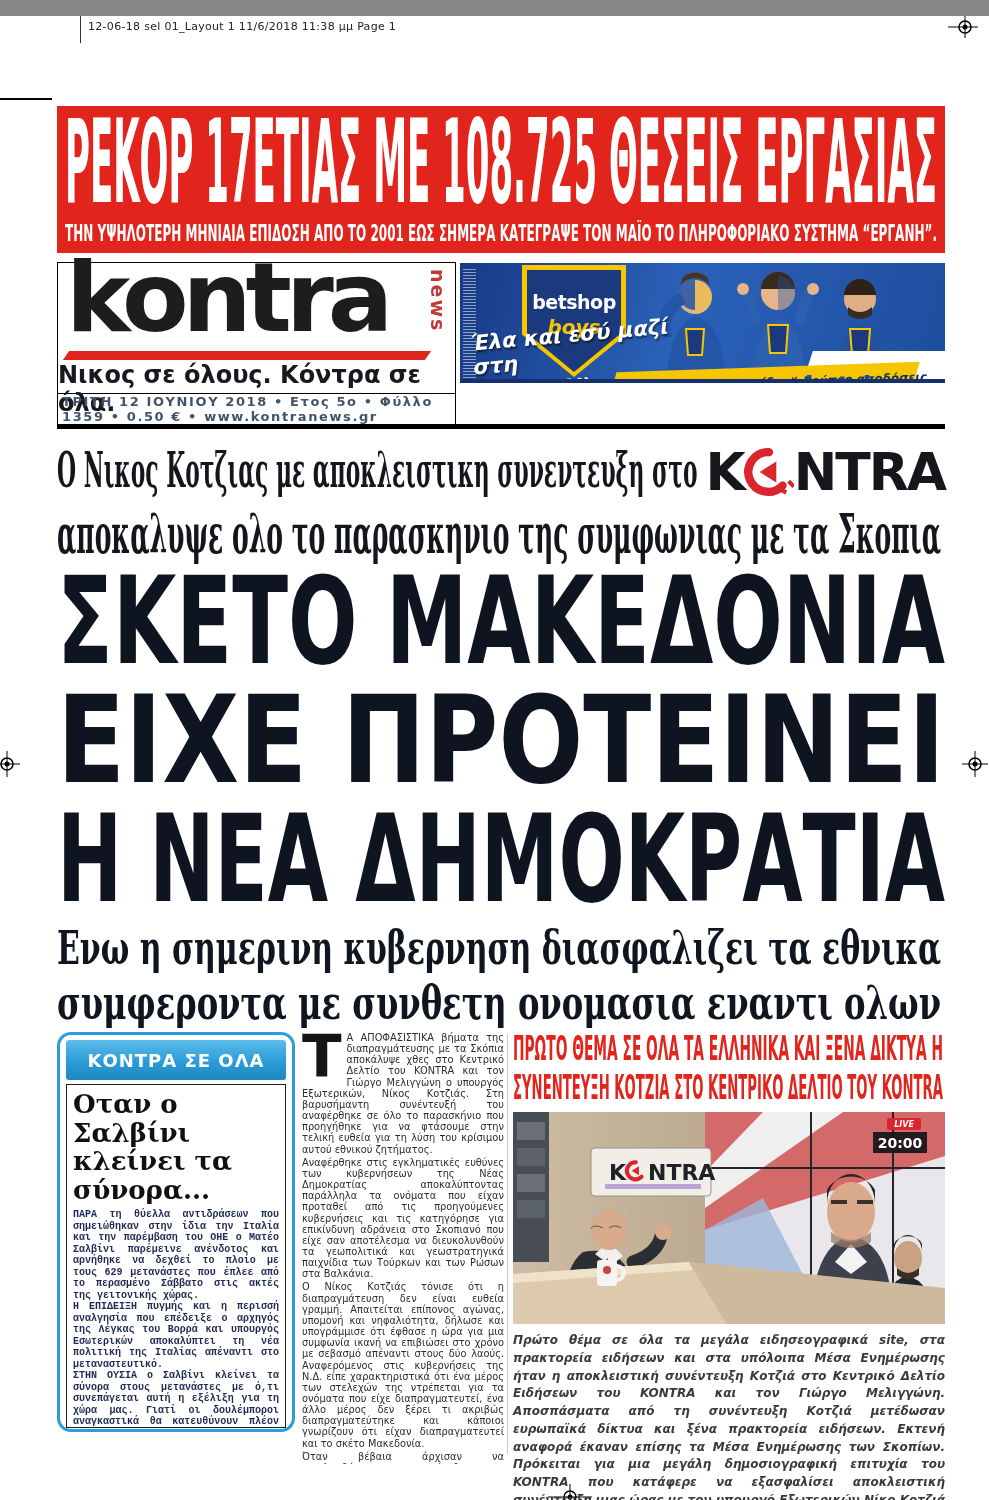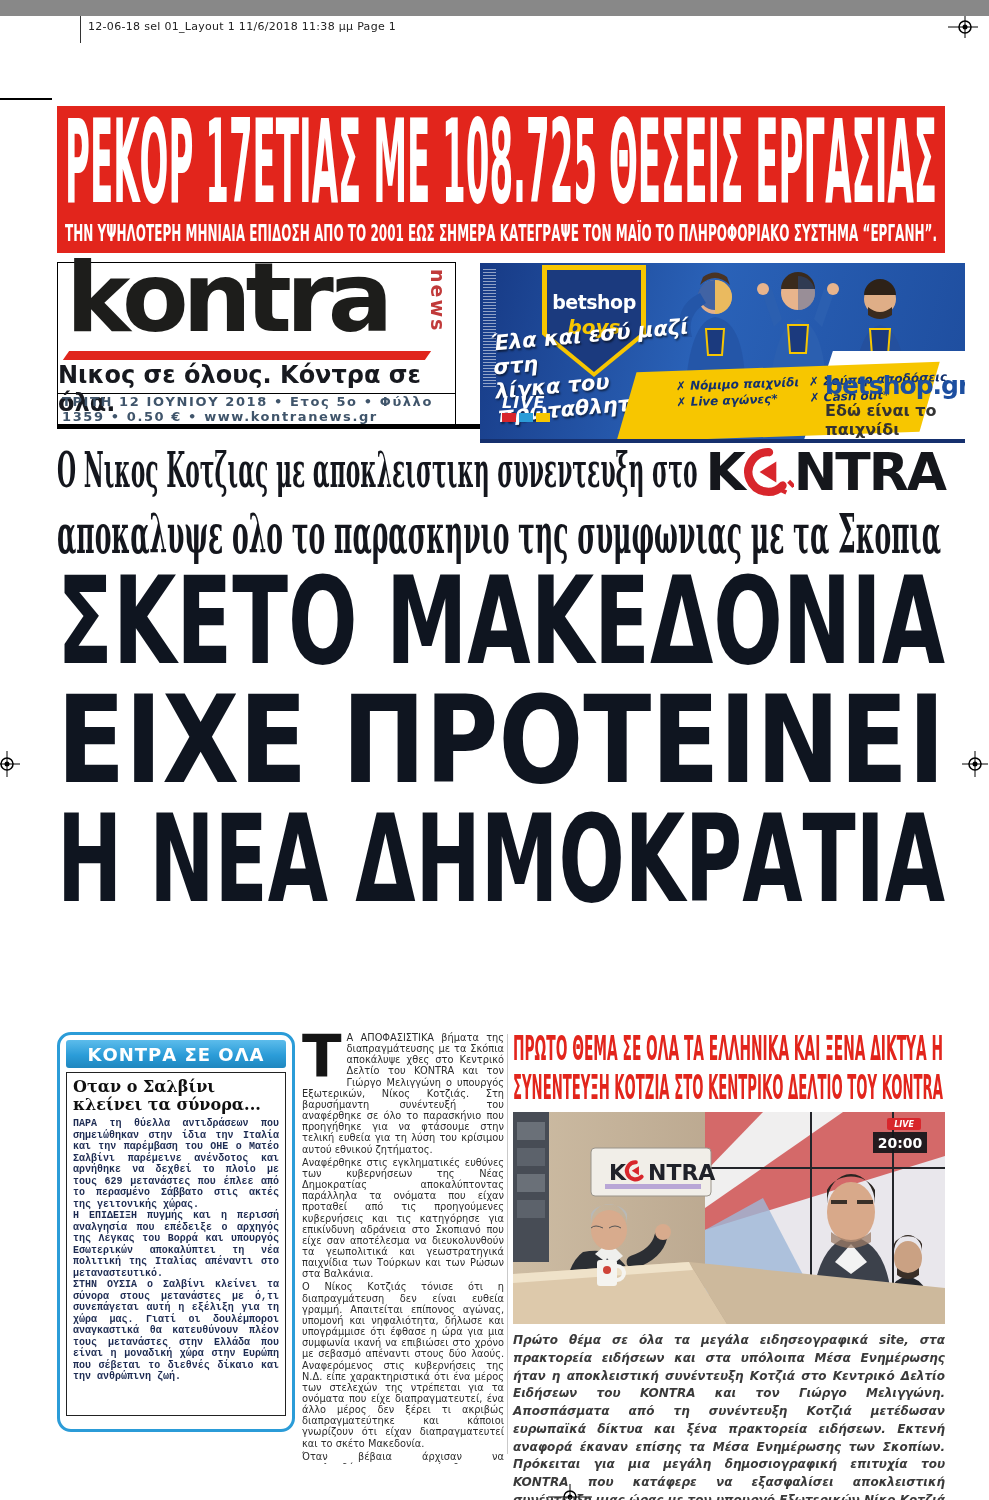--- a/index.html
+++ b/index.html
@@ -17,21 +17,21 @@
   .mast-left{position:absolute;left:57px;top:246px;width:399px;height:132px;border:1px solid #000;box-sizing:border-box;background:#fff;}
   .logo-row{position:relative;height:128px;}
   .logo-main{position:absolute;left:8px;top:-16px;font-size:97px;font-weight:800;letter-spacing:-6px;color:#1d1d1b;line-height:1.05;}
   .logo-sub{position:absolute;right:6px;top:6px;writing-mode:vertical-rl;font-size:19px;font-weight:700;color:#c13a3a;letter-spacing:2px;}
   .logo-bar{position:absolute;left:8px;top:88px;width:362px;height:9px;background:#e0251c;transform:skewX(-35deg);}
   .tagline{position:absolute;right:10px;top:98px;font-size:24px;font-weight:700;color:#17191f;}
   .dateline{position:absolute;left:57px;top:378px;width:399px;height:30px;border-left:1px solid #000;border-right:1px solid #000;box-sizing:border-box;
             display:flex;align-items:center;padding-left:4px;font-size:13px;font-weight:700;color:#40556b;letter-spacing:1.6px;}
   .black-rule{position:absolute;left:57px;top:408px;width:888px;height:5px;background:#000;}
   
-  .ad{position:absolute;left:480px;top:247px;width:485px;height:180px;overflow:hidden;
+  .ad{position:absolute;left:460px;top:247px;width:485px;height:120px;overflow:hidden;
       background:linear-gradient(105deg,#173a85 0%,#2a62b8 45%,#1e4d9e 100%);}
   .ad-legal{position:absolute;left:3px;top:6px;width:13px;height:118px;
       background:repeating-linear-gradient(180deg,rgba(255,255,255,.75) 0 1px,transparent 1px 3px);opacity:.7;}
   .ad-shield{position:absolute;left:62px;top:2px;width:104px;height:112px;}
   .shield-outer{position:absolute;inset:0;background:#f7c600;clip-path:polygon(0 0,100% 0,100% 62%,50% 100%,0 62%);}
   .shield-inner{position:absolute;inset:5px;background:#1b3a7e;clip-path:polygon(0 0,100% 0,100% 62%,50% 100%,0 62%);}
   .shield-brand{position:absolute;left:0;right:0;top:26px;text-align:center;font-size:19px;font-weight:800;color:#fff;letter-spacing:-.5px;}
   .shield-brand2{position:absolute;left:0;right:0;top:50px;text-align:center;font-size:20px;font-weight:800;color:#f7c600;font-style:italic;}
   .ad-slogan{position:absolute;left:14px;top:58px;width:240px;transform:rotate(-5deg);color:#fff;font-weight:800;font-style:italic;
              font-size:21px;line-height:1.15;text-shadow:1px 2px 2px rgba(0,0,0,.55);}
@@ -55,24 +55,24 @@
   .klogo-txt{font-size:52px;font-weight:800;color:#15171c;letter-spacing:-2px;line-height:1;font-family:"DejaVu Sans",sans-serif;}
   
   .mainhead{position:absolute;left:53px;top:548px;width:896px;}
   .mainhead svg{display:block;}
   .mainhead text{font-family:"DejaVu Sans",sans-serif;font-weight:bold;fill:#0f1520;}
   .deck{position:absolute;left:57px;top:906px;width:888px;}
   .deck text{font-family:"DejaVu Serif",serif;font-weight:bold;fill:#10161f;}
   
   .bottom{position:absolute;left:57px;top:1012px;width:888px;height:438px;}
   .colbox{position:absolute;left:0;top:4px;width:238px;height:400px;border:3px solid #2b9cd8;border-radius:14px;box-sizing:border-box;background:#fff;overflow:hidden;}
-  .colbox-header{margin:5px 6px 4px 6px;height:28px;border-radius:3px;background:linear-gradient(180deg,#5cbceb 0%,#2b9cd8 55%,#1f87bf 100%);
+  .colbox-header{margin:5px 6px 4px 6px;height:40px;border-radius:3px;background:linear-gradient(180deg,#5cbceb 0%,#2b9cd8 55%,#1f87bf 100%);
                  display:flex;align-items:center;justify-content:center;color:#fff;font-weight:800;font-size:18px;letter-spacing:1px;}
   .colbox-inner{margin:0 6px 6px 6px;border:1px solid #222;padding:5px 6px;height:332px;overflow:hidden;}
-  .colbox-title{font-family:"DejaVu Serif",serif;font-weight:bold;font-size:16px;line-height:1.1;color:#101010;margin-bottom:5px;}
+  .colbox-title{font-family:"DejaVu Serif",serif;font-weight:bold;font-size:26px;line-height:1.1;color:#101010;margin-bottom:5px;}
   .colbox-text p{font-family:Liberation Mono, monospace;font-weight:bold;font-size:10px;line-height:1.15;color:#1d2b52;text-align:justify;margin:0;}
   .centercol{position:absolute;left:245px;top:4px;width:202px;height:432px;overflow:hidden;}
   .centercol p{font-size:9.8px;line-height:1.14;color:#2c2c2c;text-align:justify;margin:0 0 2px 0;}
   .dropcap{float:left;font-size:58px;line-height:.82;font-weight:800;color:#151515;margin:2px 5px 0 0;}
   .divider-v{position:absolute;left:450px;top:6px;width:1px;height:420px;background:#c9c9c9;}
   .rightsec{position:absolute;left:456px;top:0;width:432px;}
   .rightsec .redhead svg{display:block;}
   .redhead text{font-family:"DejaVu Sans",sans-serif;font-weight:bold;fill:#e2251c;}
   .tvshot{margin-top:6px;width:432px;height:212px;position:relative;background:#b9a993;}
   .caption{margin-top:8px;font-size:12px;font-weight:700;font-style:italic;color:#3a3a3a;line-height:1.48;text-align:justify;}
@@ -220,20 +220,28 @@
       <text x="4" y="85" font-size="104" transform="scale(1 1.16)" textLength="888" lengthAdjust="spacingAndGlyphs">ΣΚΕΤΟ ΜΑΚΕΔΟΝΙΑ</text>
     </svg>
     <svg width="896" height="119" viewBox="0 0 896 119">
       <text x="4" y="85" font-size="104" transform="scale(1 1.16)" textLength="888" lengthAdjust="spacingAndGlyphs">ΕΙΧΕ ΠΡΟΤΕΙΝΕΙ</text>
     </svg>
     <svg width="896" height="119" viewBox="0 0 896 119">
       <text x="4" y="85" font-size="104" transform="scale(1 1.16)" textLength="888" lengthAdjust="spacingAndGlyphs">Η ΝΕΑ ΔΗΜΟΚΡΑΤΙΑ</text>
     </svg>
   </div>
 
+  <div class="deck">
+    <svg width="888" height="51" viewBox="0 0 888 51">
+      <text x="0" y="38" font-size="42" transform="scale(1 1.1)" textLength="884" lengthAdjust="spacingAndGlyphs">Ενω η σημερινη κυβερνηση διασφαλιζει τα εθνικα</text>
+    </svg>
+    <svg width="888" height="51" viewBox="0 0 888 51">
+      <text x="0" y="38" font-size="42" transform="scale(1 1.1)" textLength="884" lengthAdjust="spacingAndGlyphs">συμφεροντα με συνθετη ονομασια εναντι ολων</text>
+    </svg>
+  </div>
 
   <div class="bottom">
 
     <div class="colbox">
       <div class="colbox-header">ΚΟΝΤΡΑ ΣΕ ΟΛΑ</div>
       <div class="colbox-inner">
         <div class="colbox-title">Οταν ο Σαλβίνι κλείνει τα σύνορα...</div>
         <div class="colbox-text">
           <p>ΠΑΡΑ τη θύελλα αντιδράσεων που σημειώθηκαν στην ίδια την Ιταλία και την παρέμβαση του ΟΗΕ ο Ματέο Σαλβίνι παρέμεινε ανένδοτος και αρνήθηκε να δεχθεί το πλοίο με τους 629 μετανάστες που έπλεε από το περασμένο Σάββατο στις ακτές της γειτονικής χώρας.</p>
           <p>Η ΕΠΙΔΕΙΞΗ πυγμής και η περισσή αναλγησία που επέδειξε ο αρχηγός της Λέγκας του Βορρά και υπουργός Εσωτερικών αποκαλύπτει τη νέα πολιτική της Ιταλίας απέναντι στο μεταναστευτικό.</p>

